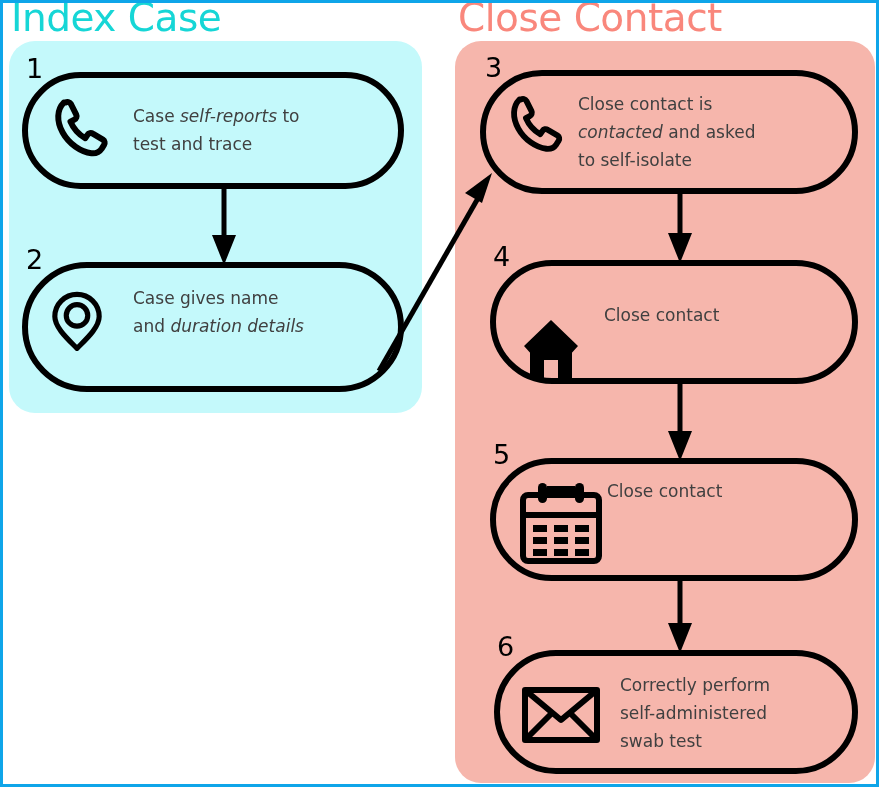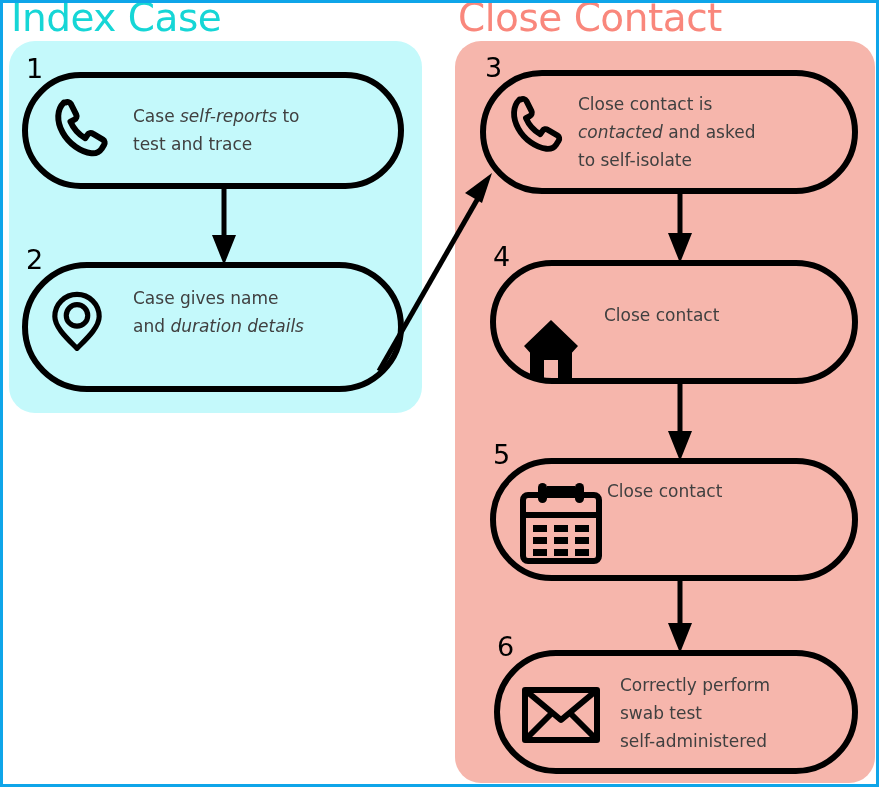--- a/index.html
+++ b/index.html
@@ -192,15 +192,15 @@
   <div class="step-num" style="left:482px; top:51px;">3</div>
   <div class="step-num" style="left:490px; top:240px;">4</div>
   <div class="step-num" style="left:490px; top:438px;">5</div>
   <div class="step-num" style="left:494px; top:630px;">6</div>
 
   <div class="node-text" style="left:130px; top:99px;  width:270px;"><div><span>Case </span><em>self-reports</em><span> to</span></div><div><span>test and trace</span></div></div>
   <div class="node-text" style="left:130px; top:281px; width:272px;"><div><span>Case gives name</span></div><div><span>and </span><em>duration details</em></div></div>
   <div class="node-text" style="left:575px; top:87px;  width:285px;"><div><span>Close contact is</span></div><div><em>contacted</em><span> and asked</span></div><div><span>to self-isolate</span></div></div>
   <div class="node-text" style="left:601px; top:298px; width:255px;"><div><span>Close contact</span></div></div>
   <div class="node-text" style="left:604px; top:474px; width:268px;"><div><span>Close contact</span></div></div>
-  <div class="node-text" style="left:602px; top:668px; width:252px;margin-left:15px;"><div><span>Correctly perform</span></div><div><span>swab test</span></div><div><span>self-administered</span></div></div>
+  <div class="node-text" style="left:602px; top:668px; width:252px;margin-left:15px;"><div><span>Correctly perform</span></div><div><span>self-administered</span></div><div><span>swab test</span></div></div>
 
 </div>
 
 </body></html>

